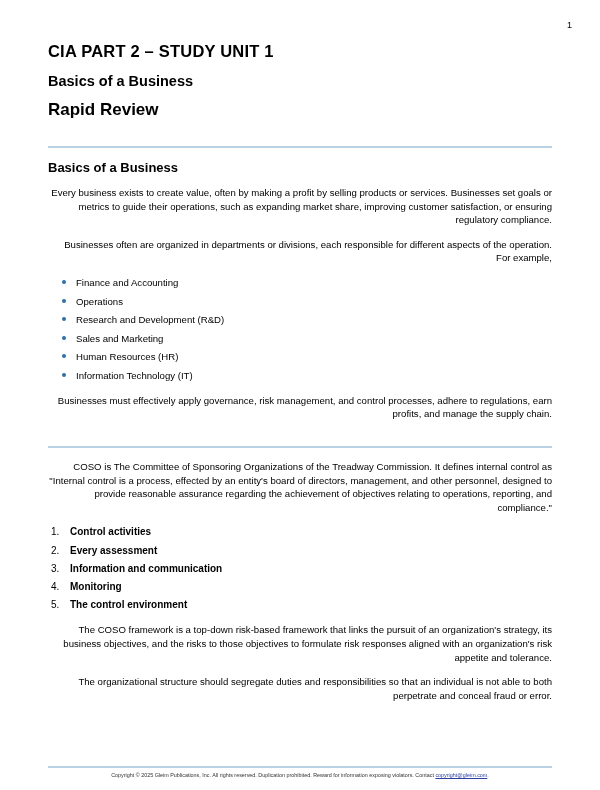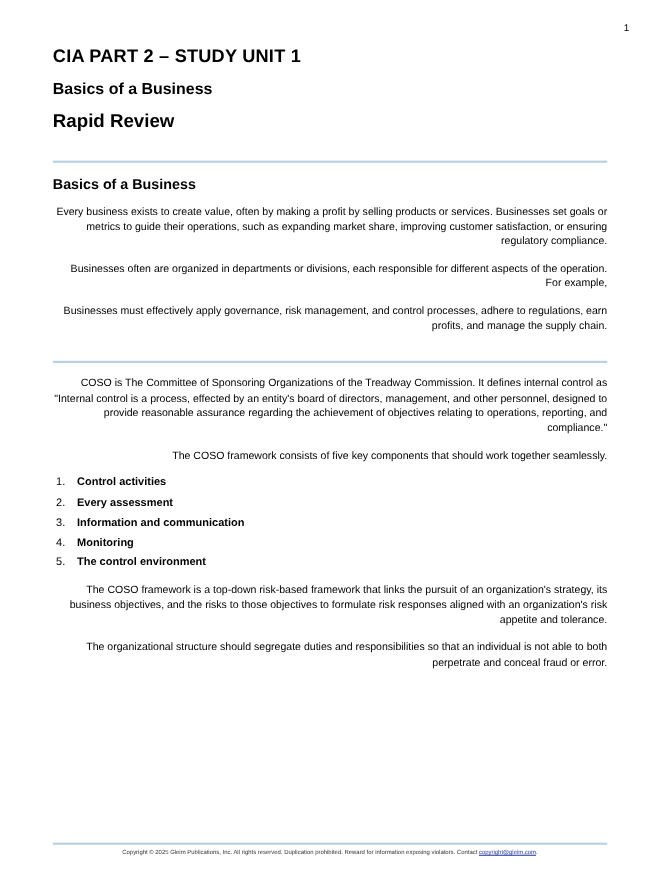--- a/index.html
+++ b/index.html
@@ -140,27 +140,34 @@
     <div class="title-block">
       <div class="title-line-1">CIA PART 2 – STUDY UNIT 1</div>
       <div class="title-line-2">Basics of a Business</div>
       <div class="title-line-3">Rapid Review</div>
     </div>
 
     <div class="rule"></div>
     <div class="section-heading">Basics of a Business</div>
     <p class="body">Every business exists to create value, often by making a profit by selling products or services. Businesses set goals or metrics to guide their operations, such as expanding market share, improving customer satisfaction, or ensuring regulatory compliance.</p>
     <p class="body">Businesses often are organized in departments or divisions, each responsible for different aspects of the operation. For example,</p>
+    <ul class="bullets">
+      <li>Finance and Accounting</li>
+      <li>Operations</li>
+      <li>Research and Development (R&amp;D)</li>
+      <li>Sales and Marketing</li>
+      <li>Human Resources (HR)</li>
+      <li>Information Technology (IT)</li>
+    </ul>
     <p class="body">Businesses must effectively apply governance, risk management, and control processes, adhere to regulations, earn profits, and manage the supply chain.</p>
 
     <div class="section-gap"></div>
 
     <div class="rule"></div>
     <p class="body">COSO is The Committee of Sponsoring Organizations of the Treadway Commission. It defines internal control as "Internal control is a process, effected by an entity's board of directors, management, and other personnel, designed to provide reasonable assurance regarding the achievement of objectives relating to operations, reporting, and compliance."</p>
-    <p class="body">The COSO framework consists of five key components that should work together seamlessly.</p>
     <ol class="numbered">
       <li>Control activities</li>
       <li>Every assessment</li>
       <li>Information and communication</li>
       <li>Monitoring</li>
       <li>The control environment</li>
     </ol>
     <p class="body">The COSO framework is a top-down risk-based framework that links the pursuit of an organization's strategy, its business objectives, and the risks to those objectives to formulate risk responses aligned with an organization's risk appetite and tolerance.</p>
     <p class="body">The organizational structure should segregate duties and responsibilities so that an individual is not able to both perpetrate and conceal fraud or error.</p>
 

